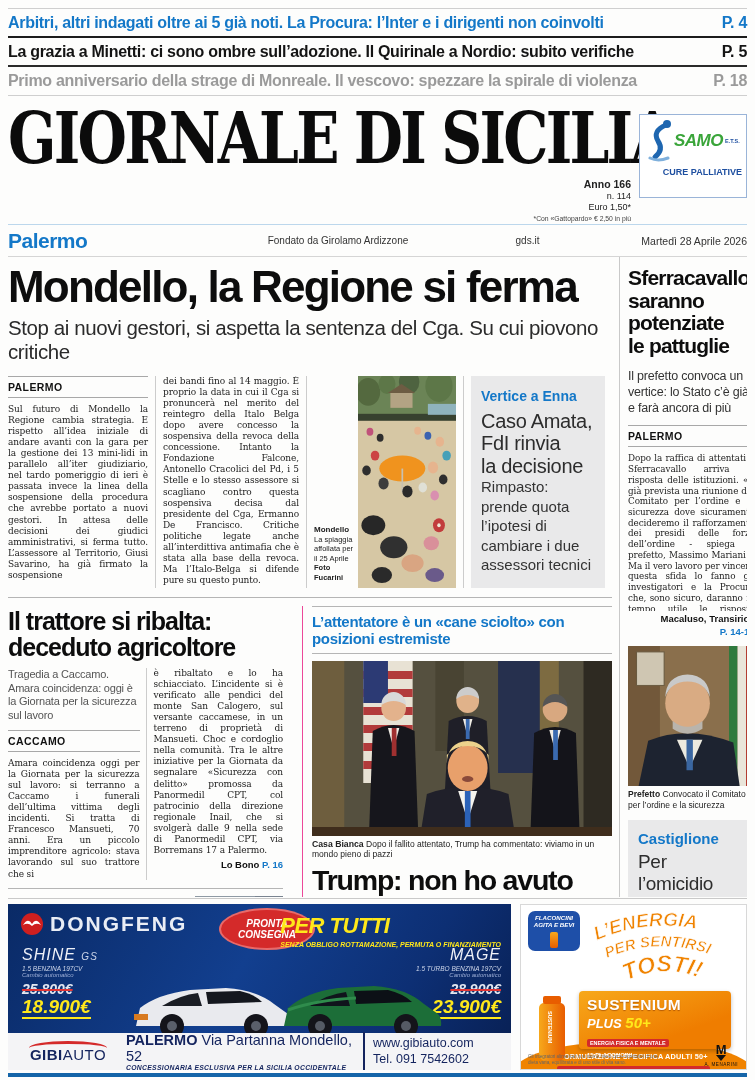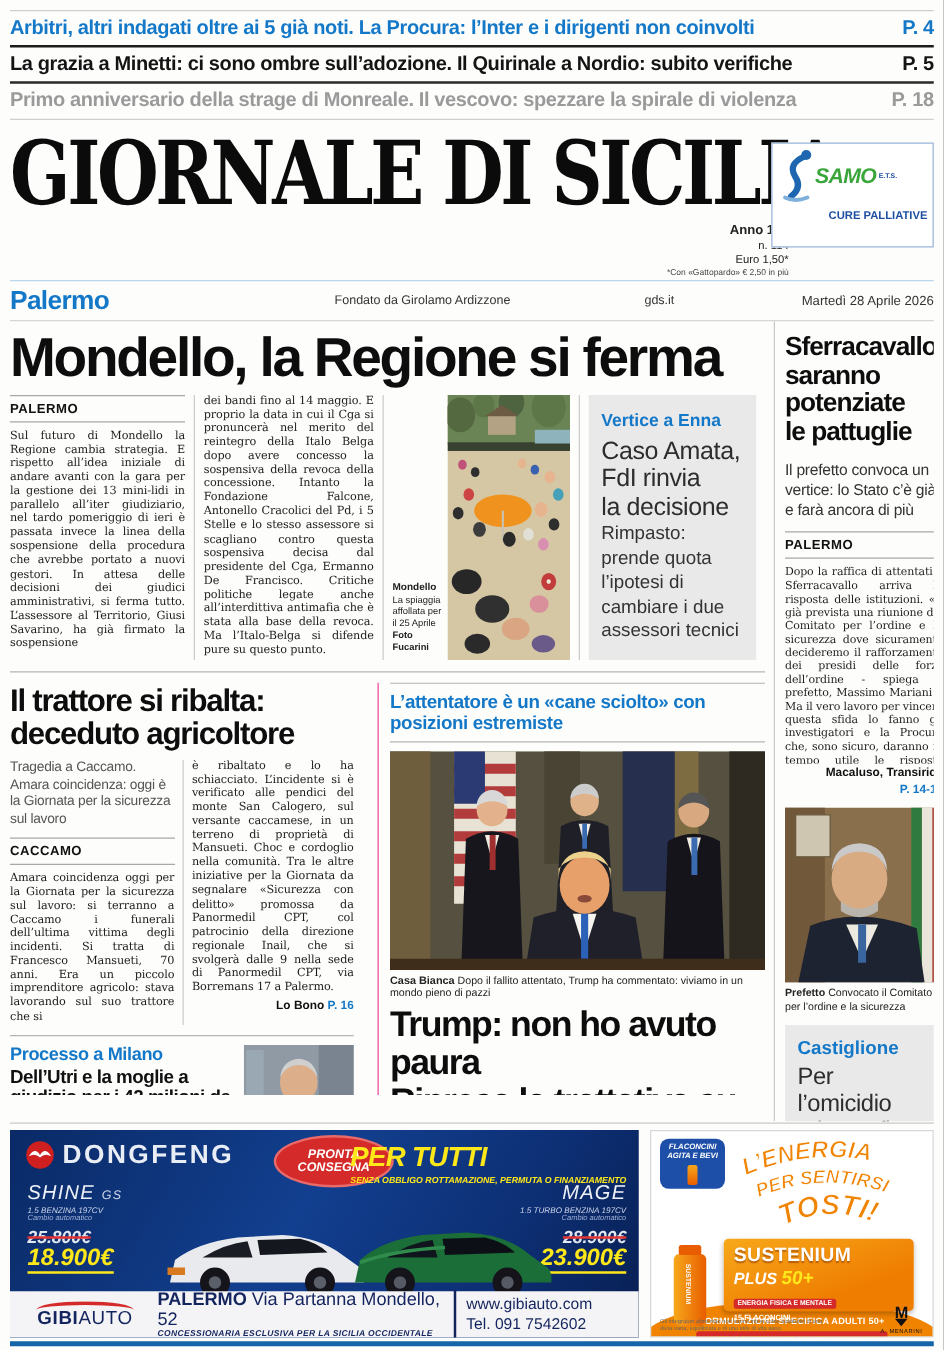--- a/index.html
+++ b/index.html
@@ -20,21 +20,21 @@
   
   .masthead{position:relative;height:128px;}
   .mast-title{
     position:absolute;left:0;top:8px;font-family:"DejaVu Serif",serif;font-weight:900;
     font-size:63px;line-height:1;letter-spacing:-3px;transform:scaleX(.9) scaleY(1.12);
     transform-origin:left top;white-space:nowrap;color:#0b0b0b;
   }
   .edition{position:absolute;right:116px;top:82px;text-align:right;font-size:9px;color:#222;line-height:1.25;width:160px;}
   .edition .anno{font-weight:800;font-size:10.5px;}
   .edition .nota{font-size:6.8px;color:#444;margin-top:1px;}
-  .samo-box{position:absolute;right:0;top:18px;width:130px;height:84px;border:1px solid #9ab4d8;background:#fff;padding:4px;}
+  .samo-box{position:absolute;right:0;top:18px;width:108px;height:84px;border:1px solid #9ab4d8;background:#fff;padding:4px;}
   .samo-line{display:flex;align-items:center;}
   .samo-name{color:#3aa53a;font-weight:900;font-style:italic;font-size:17px;letter-spacing:-.5px;}
   .samo-ets{color:#1e4fa0;font-size:5.5px;font-weight:800;margin-left:2px;}
   .samo-tag{color:#1e4fa0;font-weight:800;font-size:9px;margin-top:4px;text-align:right;}
   
   .dateline{height:33px;border-top:1px solid #bcd7ec;border-bottom:1px solid #d5d5d5;display:flex;align-items:center;}
   .dl-city{color:#1478c8;font-weight:800;font-size:21px;width:200px;letter-spacing:-.5px;}
   .dl-founder{font-size:10px;color:#333;width:260px;text-align:center;}
   .dl-site{font-size:10px;color:#333;flex:1;text-align:center;}
   .dl-date{font-size:10.5px;color:#333;width:160px;text-align:right;}
@@ -198,20 +198,21 @@
     <span class="dl-city">Palermo</span>
     <span class="dl-founder">Fondato da Girolamo Ardizzone</span>
     <span class="dl-site">gds.it</span>
     <span class="dl-date">Martedì 28 Aprile 2026</span>
   </div>
 
   <div class="main-row">
     <div class="main-left">
 
       <div class="lead-headline">Mondello, la Regione si ferma</div>
+      <div class="lead-sub">Stop ai nuovi gestori, si aspetta la sentenza del Cga. Su cui piovono critiche</div>
 
       <div class="lead-grid">
         <div class="acol">
           <div class="kicker">PALERMO</div>
           <div class="body-txt">Sul futuro di Mondello la Regione cambia strategia. E rispetto all’idea iniziale di andare avanti con la gara per la gestione dei 13 mini-lidi in parallelo all’iter giudiziario, nel tardo pomeriggio di ieri è passata invece la linea della sospensione della procedura che avrebbe portato a nuovi gestori. In attesa delle decisioni dei giudici amministrativi, si ferma tutto. L’assessore al Territorio, Giusi Savarino, ha già firmato la sospensione</div>
         </div>
         <div class="acol">
           <div class="body-txt">dei bandi fino al 14 maggio. È proprio la data in cui il Cga si pronuncerà nel merito del reintegro della Italo Belga dopo avere concesso la sospensiva della revoca della concessione. Intanto la Fondazione Falcone, Antonello Cracolici del Pd, i 5 Stelle e lo stesso assessore si scagliano contro questa sospensiva decisa dal presidente del Cga, Ermanno De Francisco. Critiche politiche legate anche all’interdittiva antimafia che è stata alla base della revoca. Ma l’Italo-Belga si difende pure su questo punto.</div>
 
         </div>

